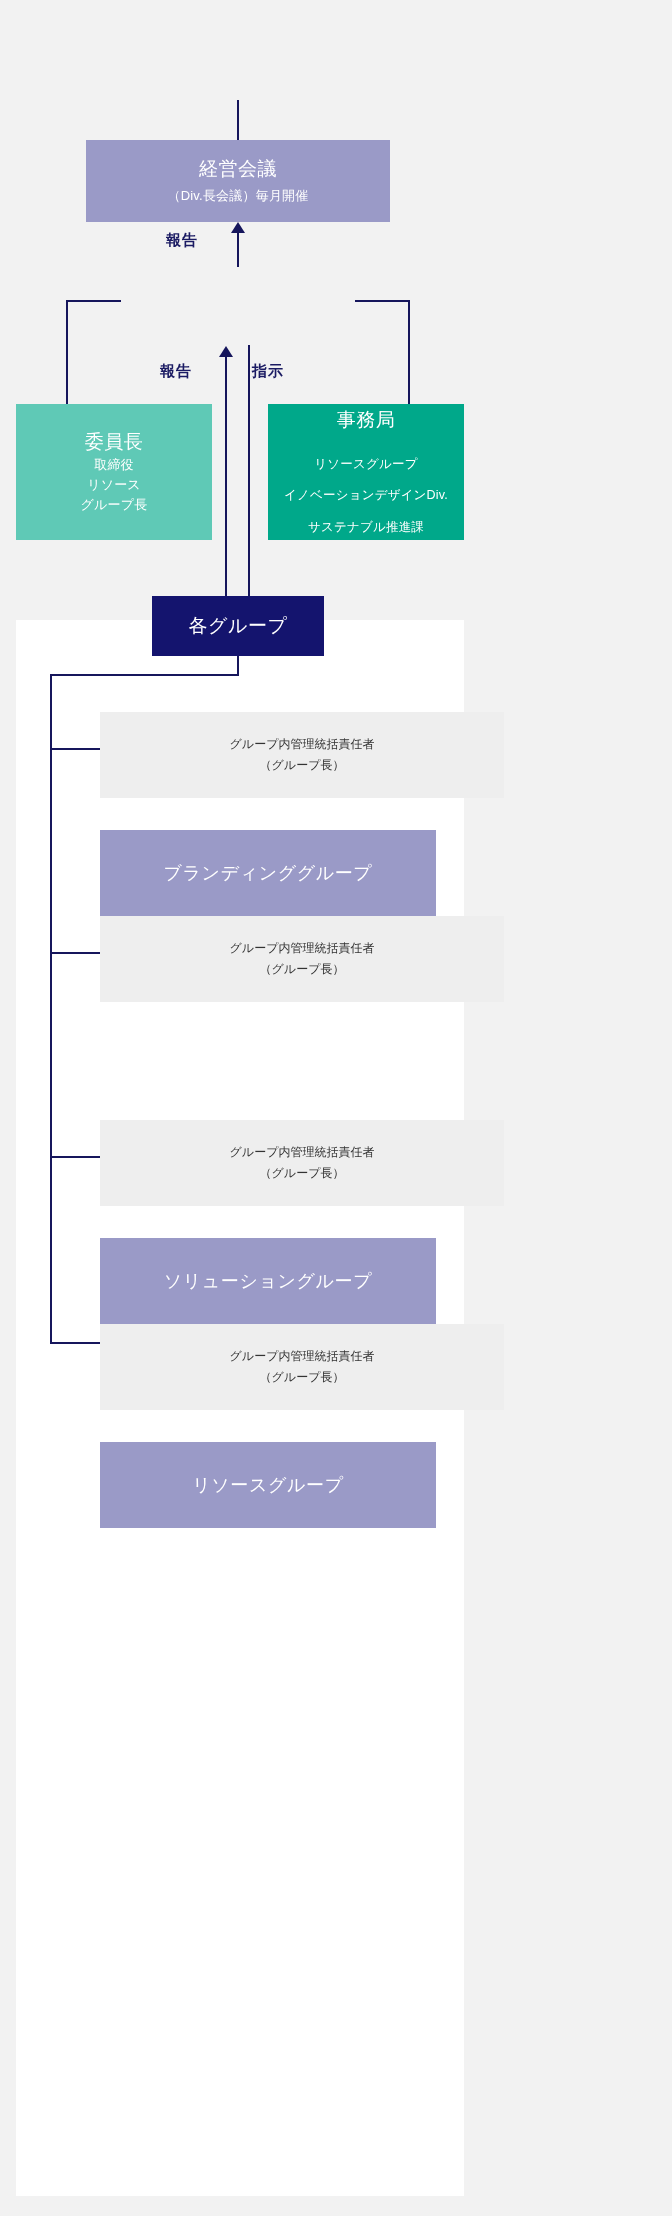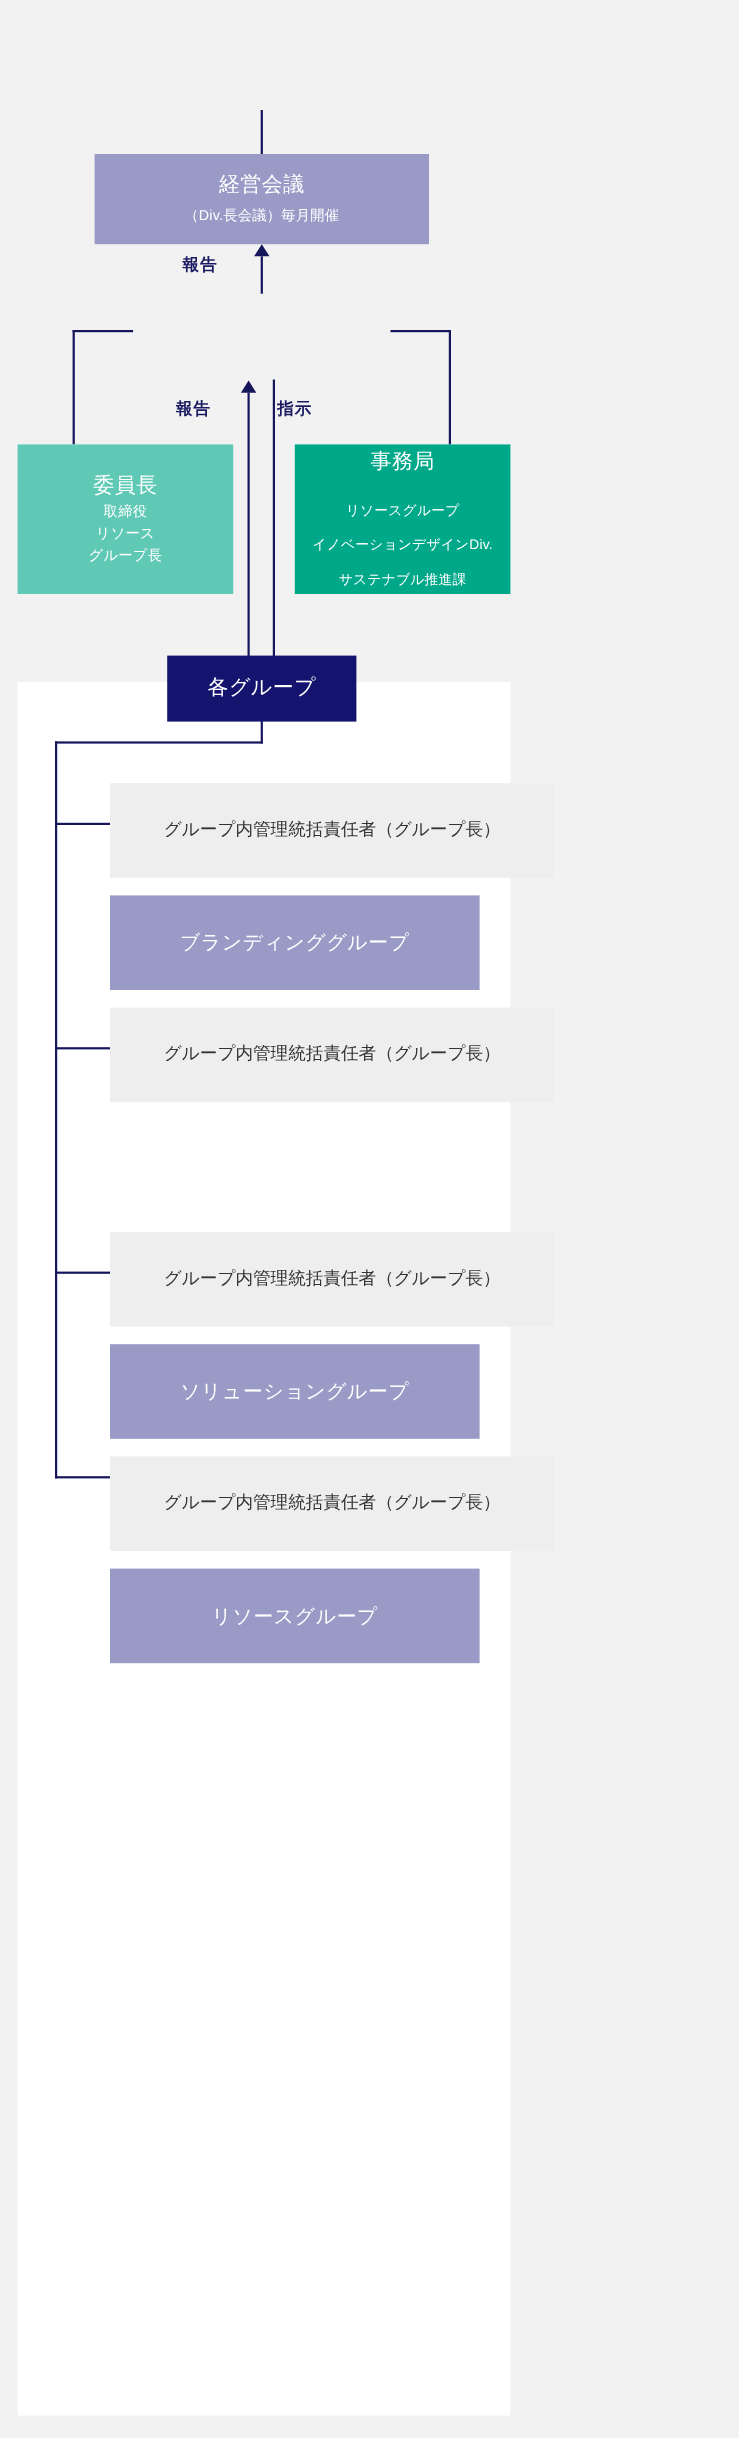--- a/index.html
+++ b/index.html
@@ -100,31 +100,31 @@
     left: 100px;
     width: 336px;
     z-index: 6;
   }
   .group-head {
     box-sizing: border-box;
     width: 404px;
     height: 86px;
     background: #eeeeee;
     display: flex;
-    flex-direction: row;
+    flex-direction: column;
     align-items: center;
     justify-content: center;
     text-align: center;
     color: #333333;
-    font-size: 16px;
+    font-size: 12px;
     line-height: 1.75;
   }
   .group-name {
     box-sizing: border-box;
-    margin-top: 16px;
+    margin-top: 32px;
     width: 336px;
     height: 86px;
     background: #9a9ac7;
     display: flex;
     align-items: center;
     justify-content: center;
     text-align: center;
     color: #ffffff;
     font-size: 18px;
     letter-spacing: .6px;

